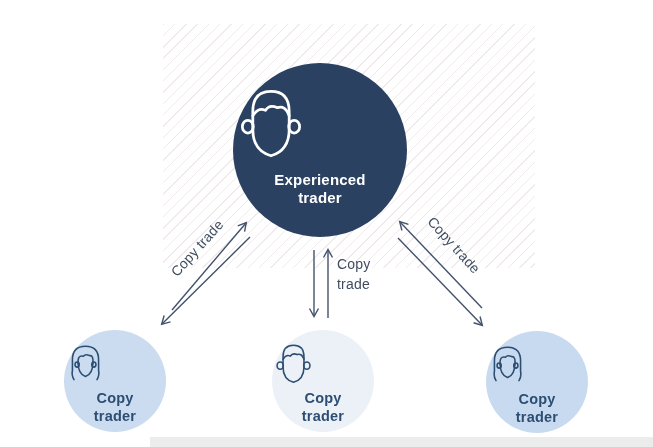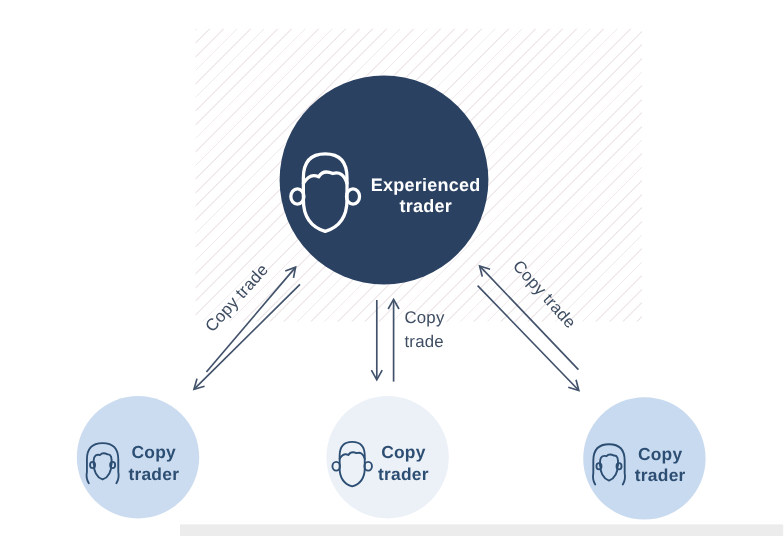--- a/index.html
+++ b/index.html
@@ -12,21 +12,21 @@
     background:repeating-linear-gradient(135deg,
       rgba(216,196,205,0.35) 0px, rgba(216,196,205,0.35) 1px,
       transparent 1px, transparent 8px);
   }
   .bottom-band{
     position:absolute;left:150px;top:437px;width:503px;height:10px;background:#ececec;
   }
   .arrows-svg{position:absolute;left:0;top:0;width:653px;height:447px;}
   .node{
     position:absolute;border-radius:50%;
-    display:flex;flex-direction:row;align-items:center;box-sizing:border-box;
+    display:flex;flex-direction:column;box-sizing:border-box;
   }
   .node-big{
     left:233px;top:63px;width:174px;height:174px;background:#2b4162;
     padding-top:21px;
   }
   .node-big .face{width:76px;height:80px;flex:none;}
   .big-label{
     margin-top:7px;color:#ffffff;font-size:15px;font-weight:600;line-height:1.22;
     text-align:center;white-space:pre-line;letter-spacing:0.2px;
   }

